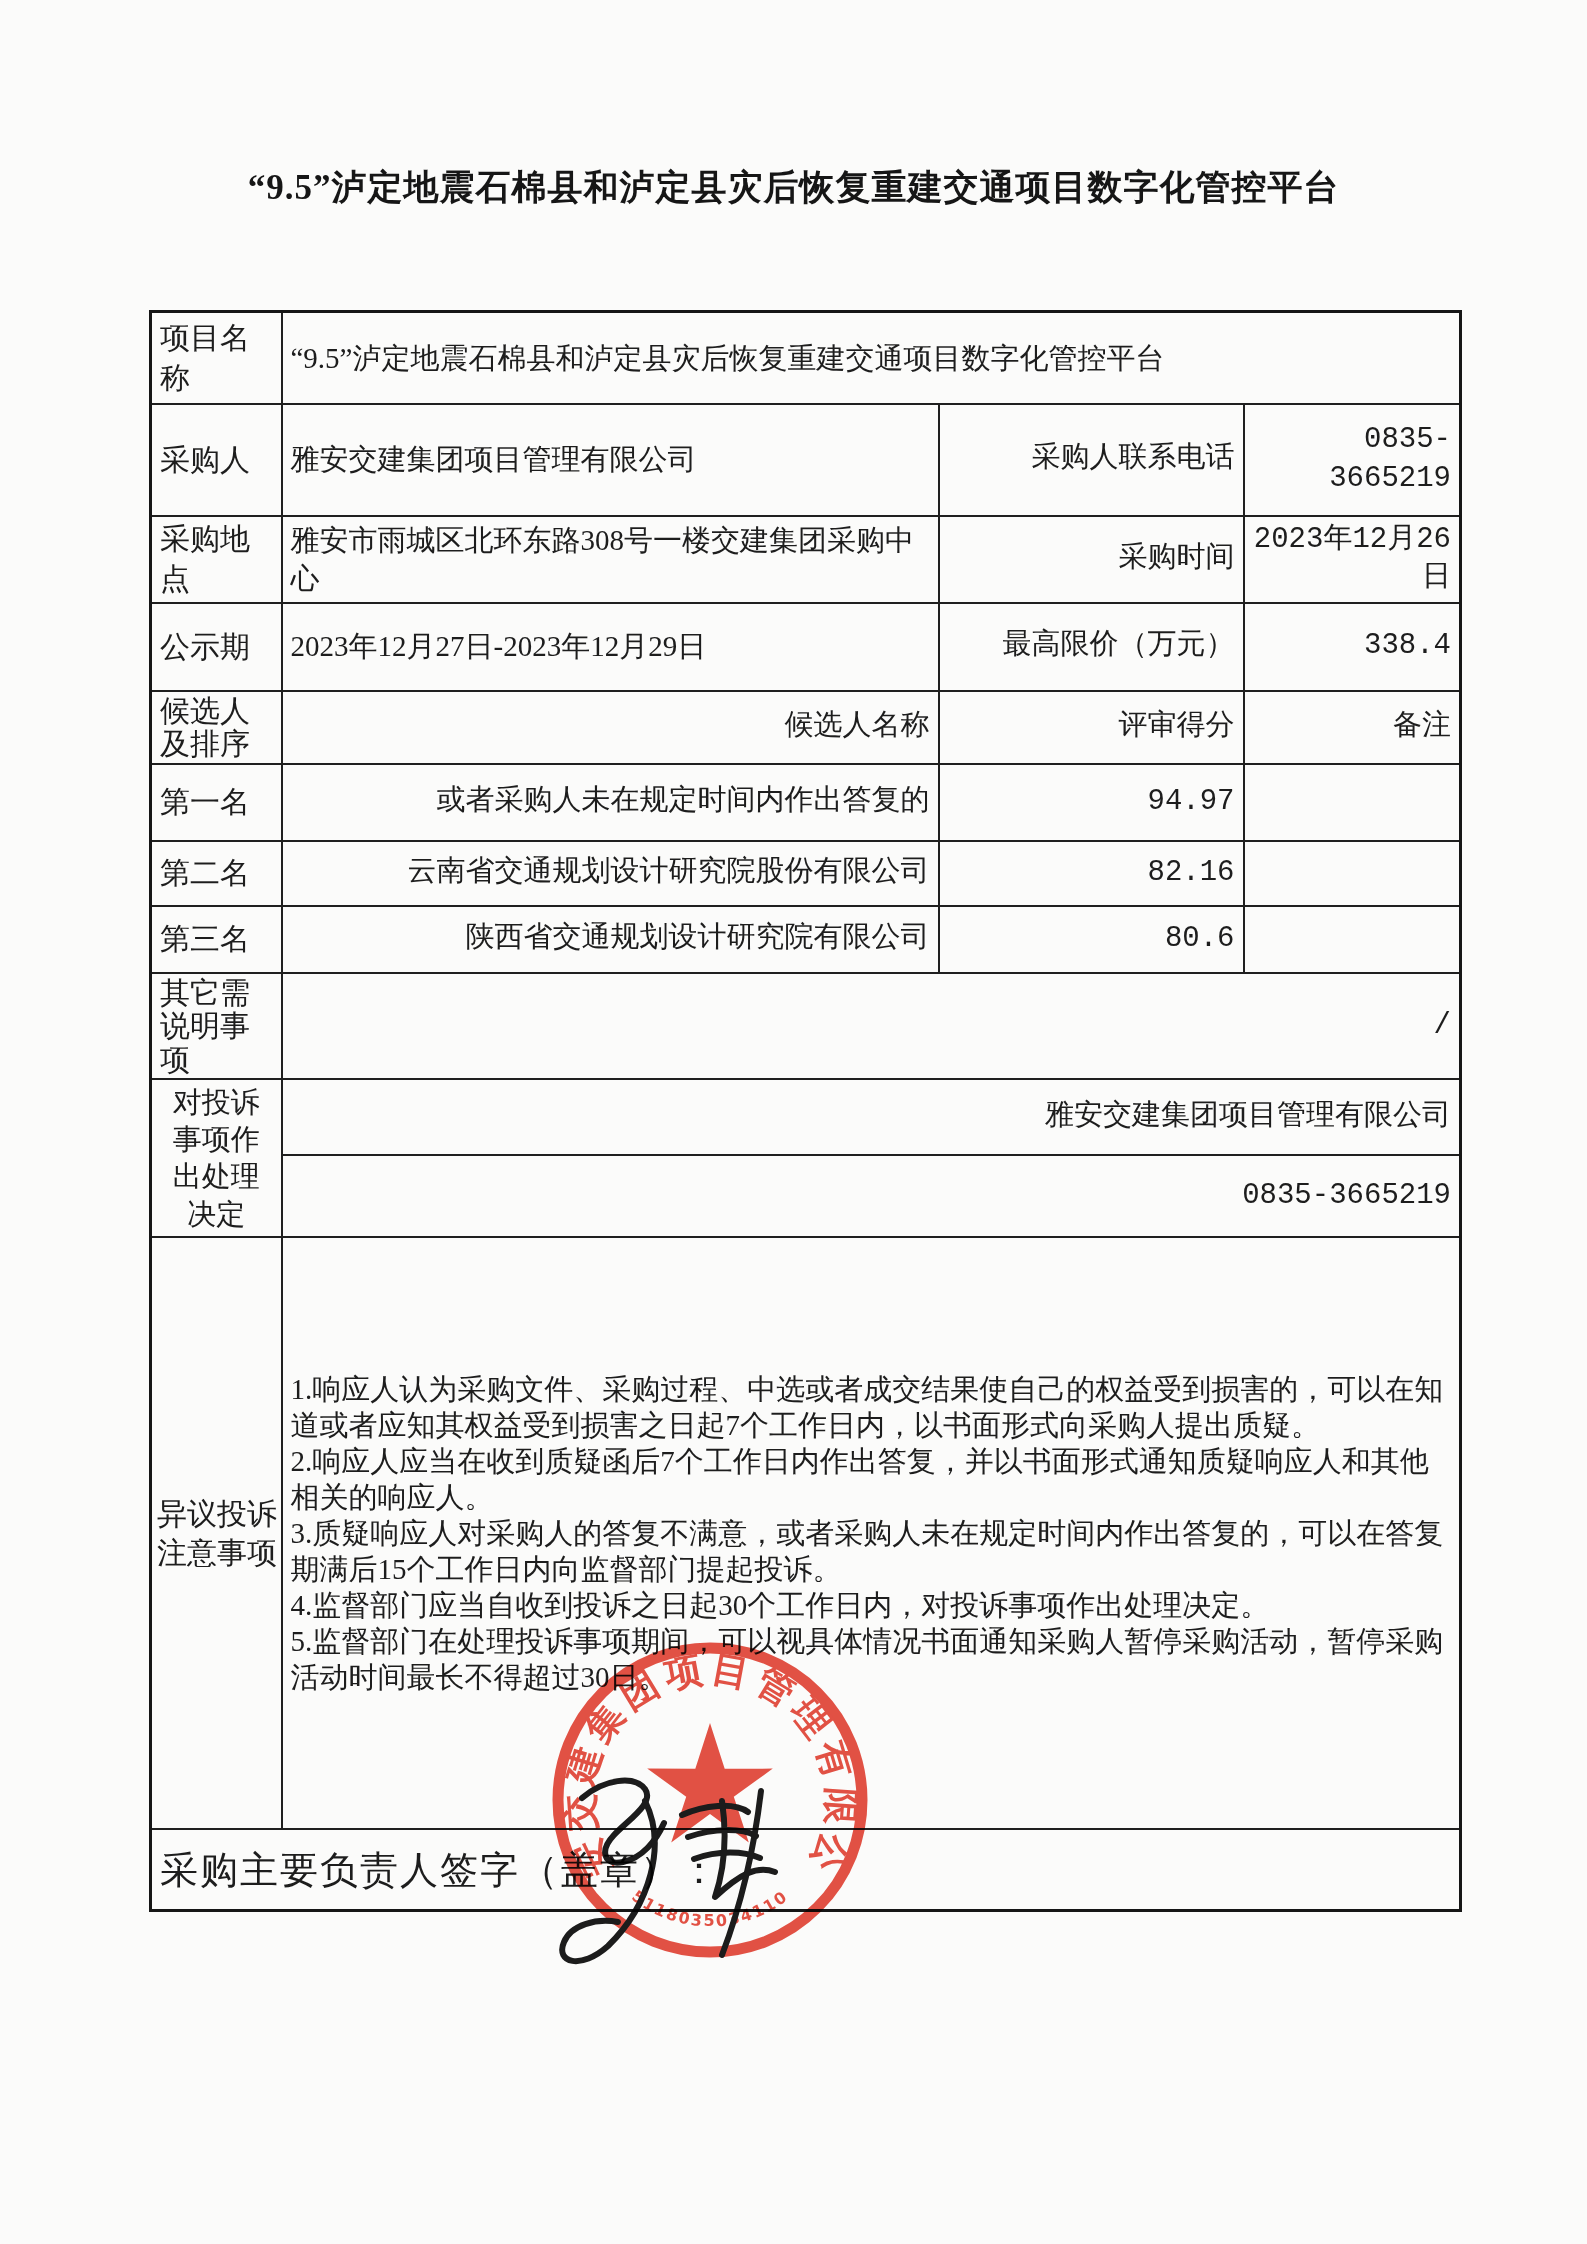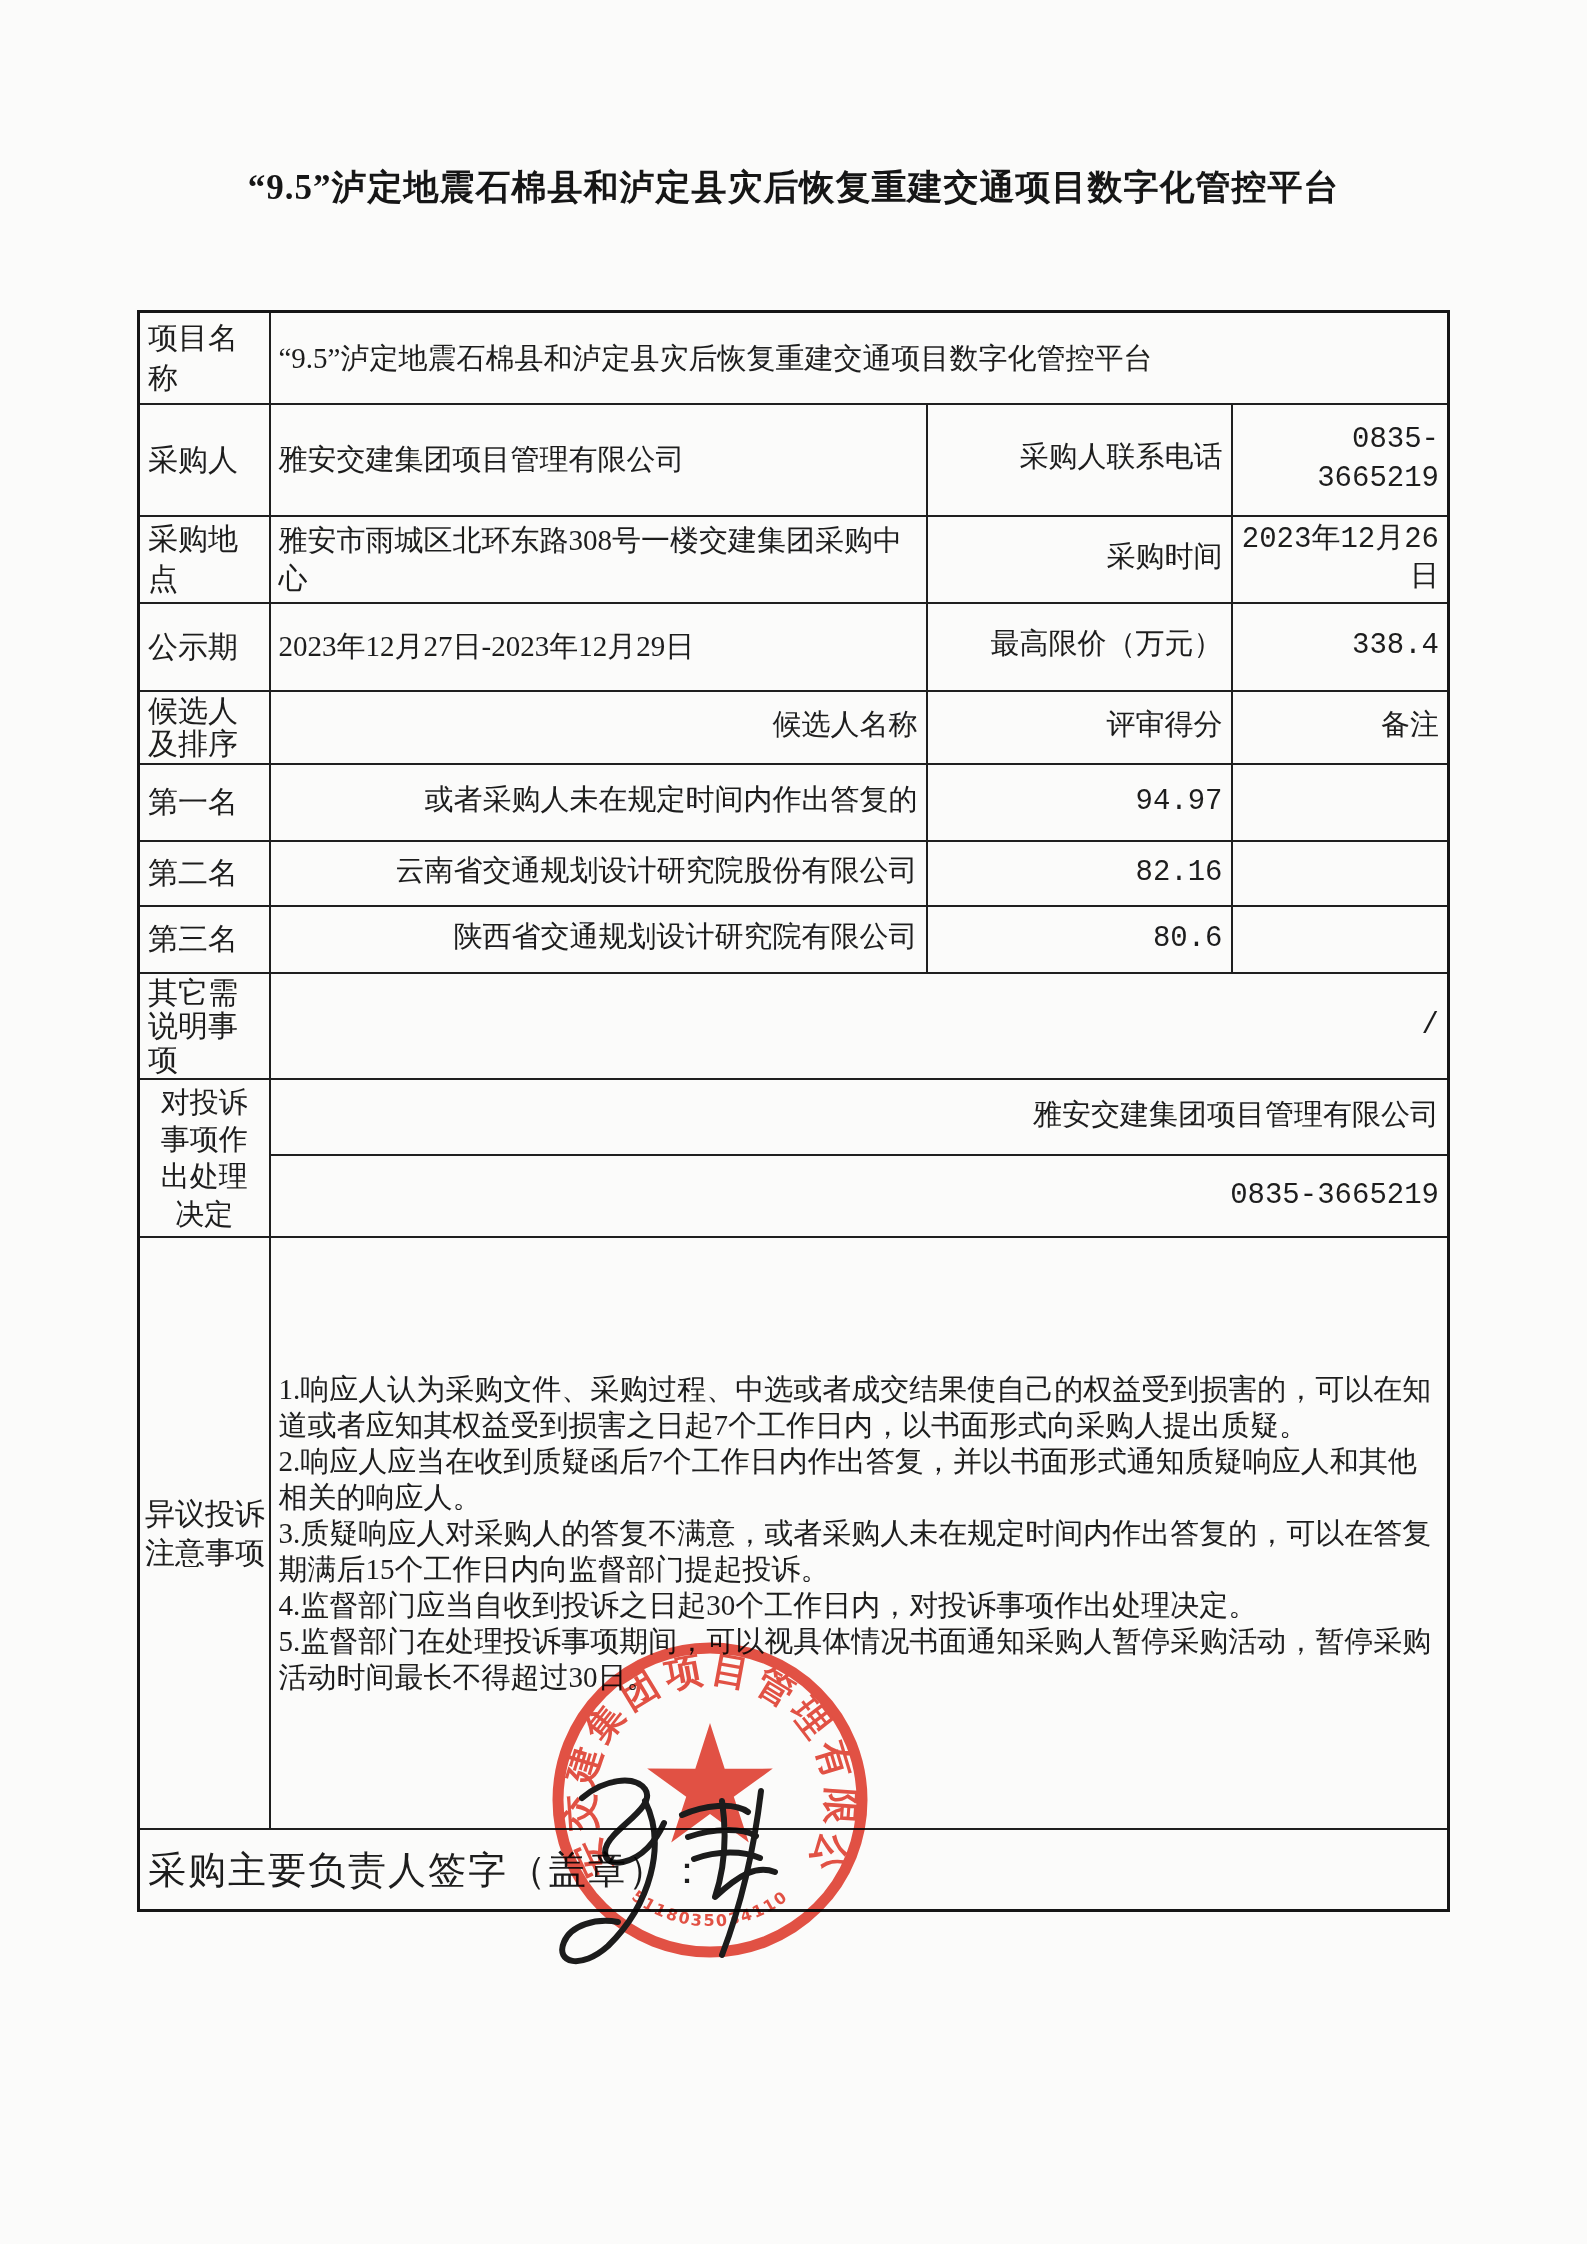--- a/index.html
+++ b/index.html
@@ -30,21 +30,21 @@
     font-size:29px;
     color:#1d1d1d;
   }
   table.main td{
     border:2px solid #1f1f1f;
     padding:2px 8px;
     vertical-align:middle;
     line-height:1.32;
     overflow:hidden;
   }
-  table.main{border:3px solid #161616;}
+  table.main{border:3px solid #161616;margin-left:12px;}
   td.lbl{ text-align:left; font-size:30px; padding-left:9px; padding-right:4px;}
   td.ctr{ text-align:right;font-family:Liberation Mono, monospace;}
   td.lft{ text-align:left;}
   td.supv-lbl{ text-align:center; padding-left:2px; padding-right:2px;}
   td.notice-cell{ padding:10px 14px 10px 12px;}
   .notice-text p{
     margin:0;
     font-size:29px;
     line-height:36px;
     text-align:left;

